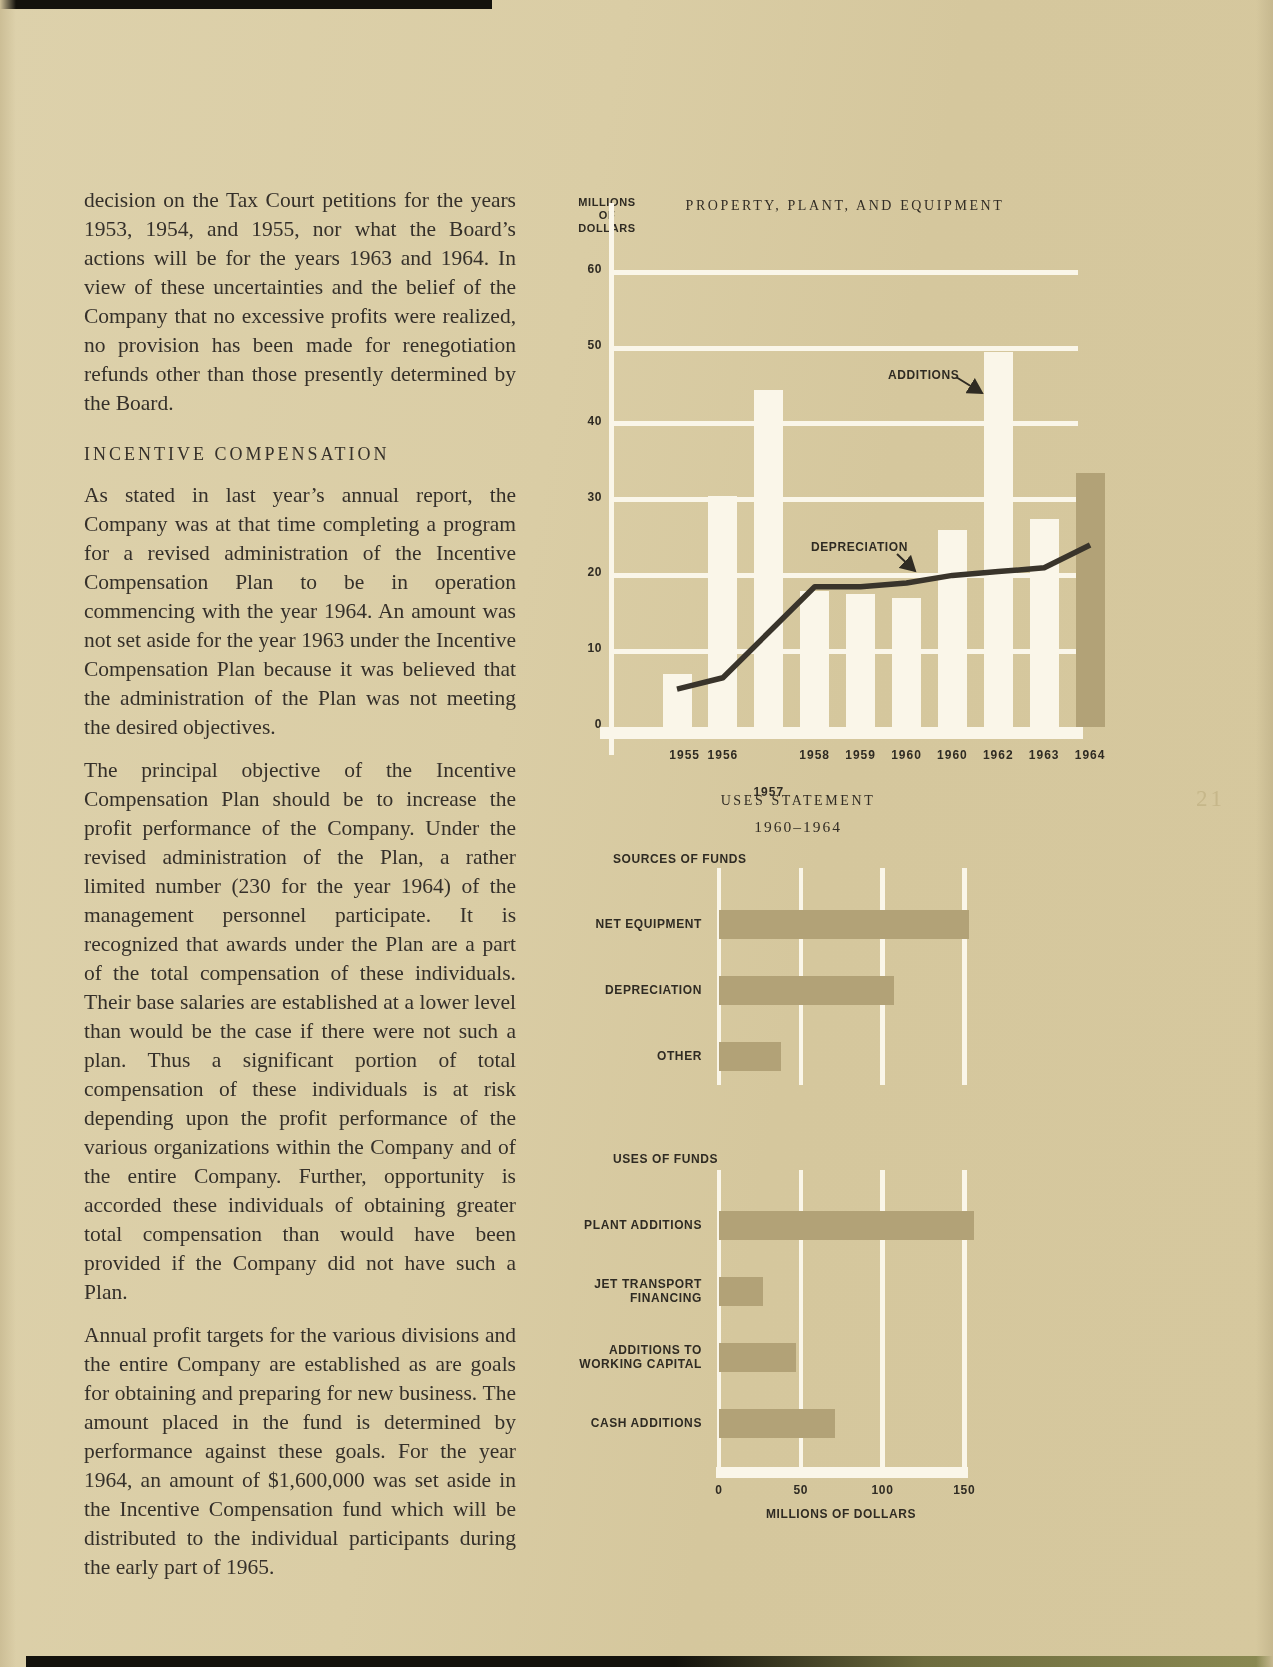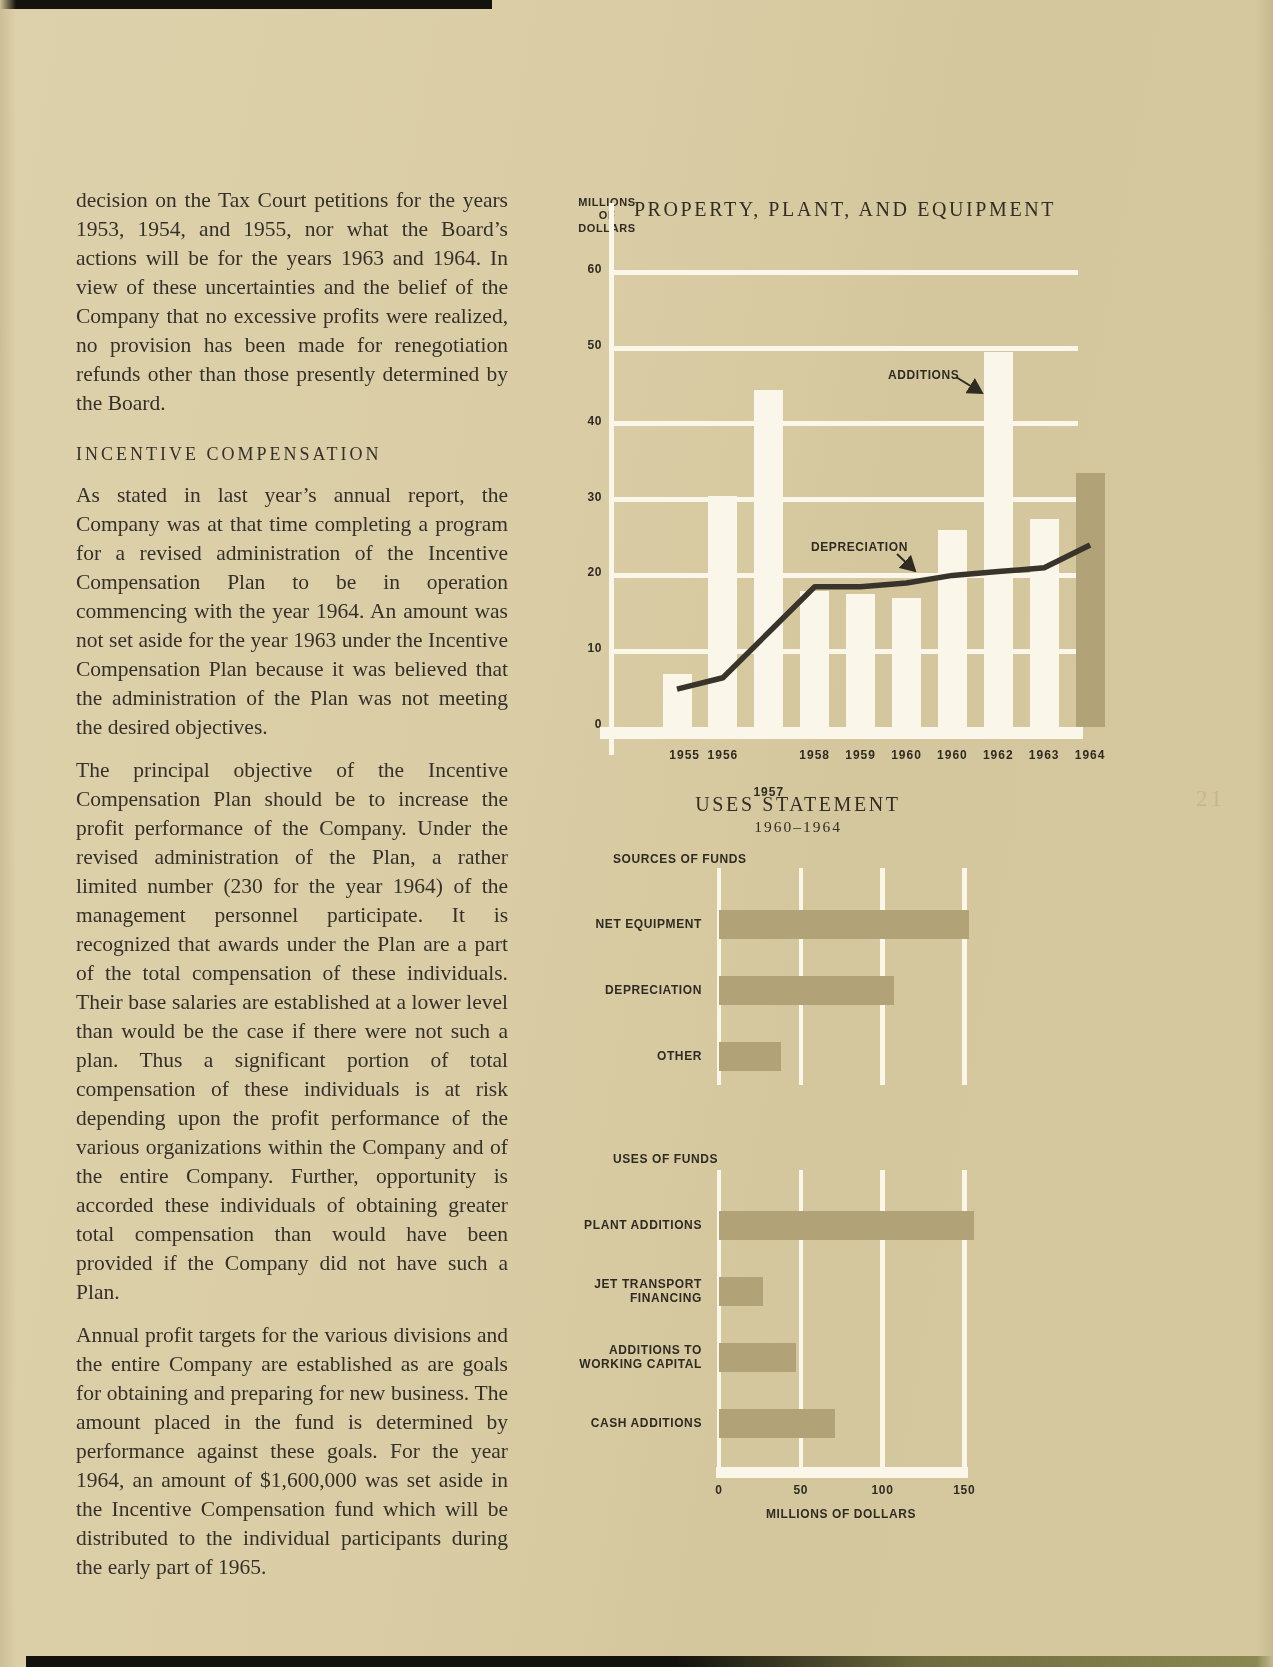--- a/index.html
+++ b/index.html
@@ -11,28 +11,28 @@
   .abs { position:absolute; }
   
   .edge-top  { left:0; top:0; width:492px; height:9px; background:#14120c; }
   .edge-bottom { left:26px; top:1656px; width:1247px; height:11px;
     background:linear-gradient(to right,#14120c 0%,#14120c 52%,#6e6c3e 72%,#8b8a52 100%); }
   .edge-right { left:1256px; top:0; width:17px; height:1667px;
     background:linear-gradient(to right,rgba(0,0,0,0),#c6b88f); }
   .edge-left { left:0; top:0; width:16px; height:1667px;
     background:linear-gradient(to right,#ccbe96,rgba(0,0,0,0)); }
   
-  .text-col { left:76px; top:186px; width:432px; font-size:21.5px; line-height:29px;
+  .text-col { left:84px; top:186px; width:432px; font-size:21.5px; line-height:29px;
     color:#35302a; text-align:justify; }
   .text-col p { margin:0 0 14px 0; }
   .text-col h3 { font-size:18px; font-weight:normal; letter-spacing:3px; margin:22px 0 12px 0; color:#35302a; }
   
   .slab { position:absolute; font-family:"Liberation Sans",sans-serif; font-weight:bold;
     font-size:12px; color:#2f2b23; letter-spacing:0.6px; white-space:pre-line; }
-  .chart-title { position:absolute; font-size:20px; letter-spacing:2.6px; color:#322d25; }
+  .chart-title { position:absolute; font-size:14px; letter-spacing:2.6px; color:#322d25; }
   .pagenum { left:1196px; top:786px; font-size:23px; letter-spacing:3px; color:#c6b78a; }
   #overlay-svg { position:absolute; left:0; top:0; pointer-events:none; z-index:6; }
   .anno-arrow { stroke:#2f2b23; stroke-width:2; }
   .anno-label { z-index:7; }
 </style>
 </head>
 <body>
 
 <div id="page">
 

